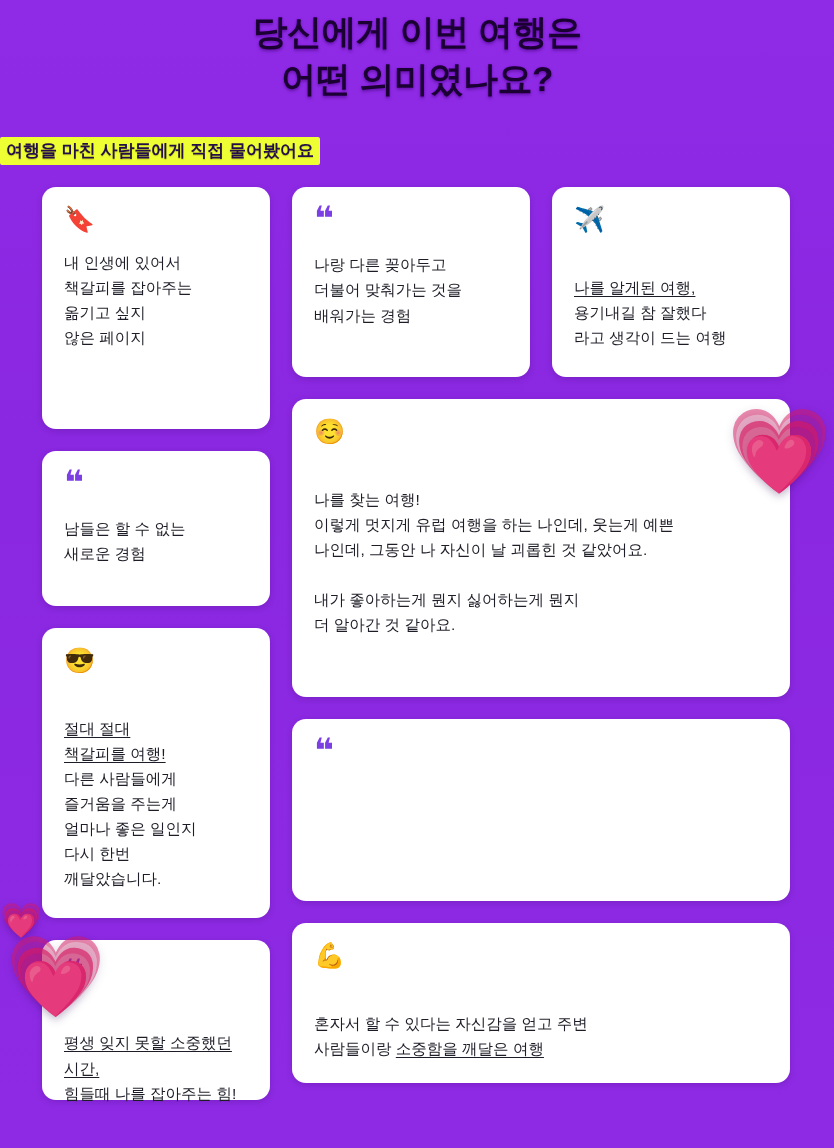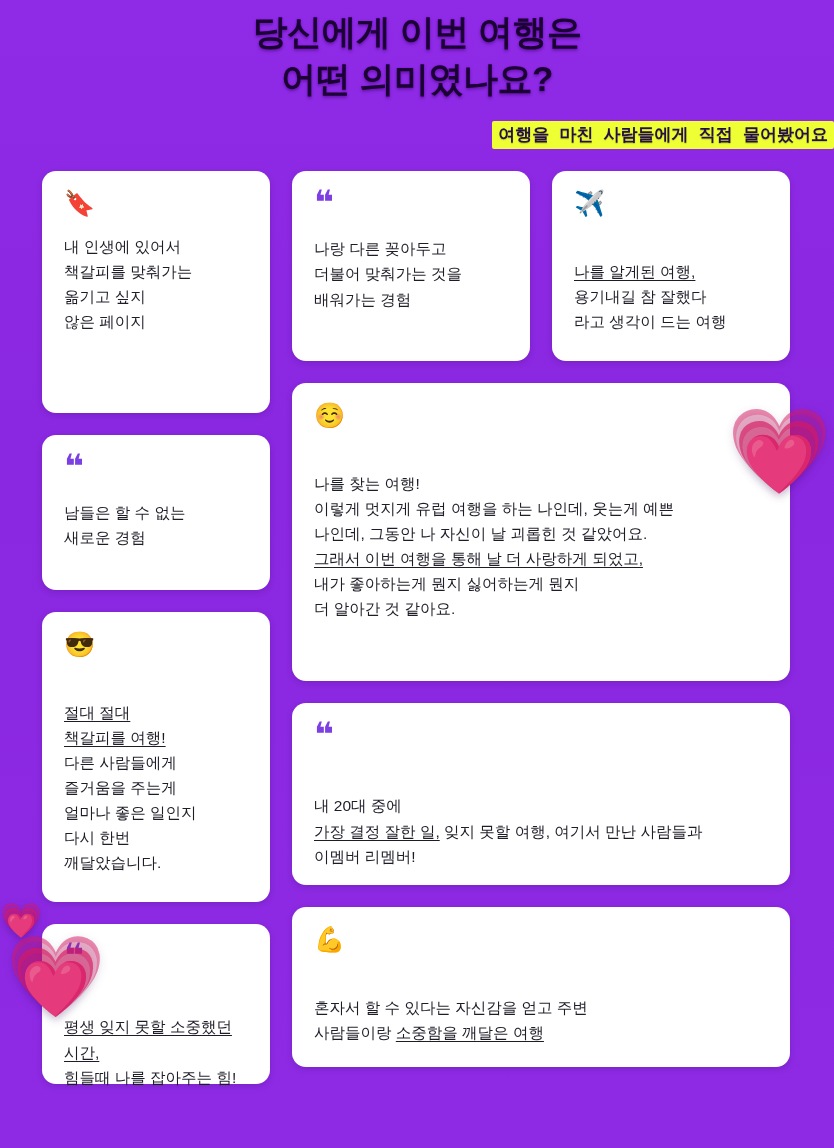--- a/index.html
+++ b/index.html
@@ -32,23 +32,22 @@
     font-weight: bold;
     line-height: 1.35;
     color: #1b0033;
     letter-spacing: -0.5px;
     text-shadow:
       0 0 2px rgba(120,0,200,0.55),
       0 2px 3px rgba(60,0,110,0.45);
     filter: blur(0.35px);
   }
   .subtitle-wrap {
-    margin-top: 18px;
-    text-align: right;
-    font-family: Liberation Mono, monospace;
+    margin-top: 34px;
+    text-align: left;
   }
   .subtitle {
     display: inline-block;
     font-size: 17px;
     font-weight: bold;
     color: #231049;
     background: #eeff33;
     padding: 2px 6px 3px 6px;
     border-radius: 2px;
     filter: blur(0.3px);
@@ -145,21 +144,21 @@
   <span class="heart heart-left-small">💗</span>
   <span class="heart heart-left-big">💗</span>
 
   <div class="grid">
 
     <div class="col col-left">
 
       <div class="card" style="height:242px;">
         <span class="emoji">🔖</span>
         <div class="body">내 인생에 있어서
-책갈피를 맞춰가는
+책갈피를 잡아주는
 옮기고 싶지
 않은 페이지</div>
       </div>
 
       <div class="card" style="height:155px;">
         <span class="quote-mark">❝</span>
         <div class="body">남들은 할 수 없는
 새로운 경험</div>
       </div>
 
@@ -205,33 +204,28 @@
           </div>
         </div>
       </div>
 
       <div class="card" style="height:298px;">
         <span class="emoji">☺️</span>
         <div class="body">
           <span>나를 찾는 여행!
 이렇게 멋지게 유럽 여행을 하는 나인데, 웃는게 예쁜
 나인데, 그동안 나 자신이 날 괴롭힌 것 같았어요.
-</span><span class="u">그래서 이번 여행을 통해 날 더 사랑하게 되었고,</span><span>
+</span><span>
 내가 좋아하는게 뭔지 싫어하는게 뭔지
 더 알아간 것 같아요.</span>
         </div>
       </div>
 
       <div class="card" style="height:182px;">
         <span class="quote-mark">❝</span>
-        <div class="body">
-          <span>내 20대 중에
-</span><span class="u">가장 결정 잘한 일,</span><span> 잊지 못할 여행, 여기서 만난 사람들과
-이멤버 리멤버!</span>
-        </div>
       </div>
 
       <div class="card" style="height:160px;">
         <span class="emoji">💪</span>
         <div class="body">
           <span>혼자서 할 수 있다는 자신감을 얻고 주변
 사람들이랑 </span><span class="u">소중함을 깨달은 여행</span>
         </div>
       </div>
 

